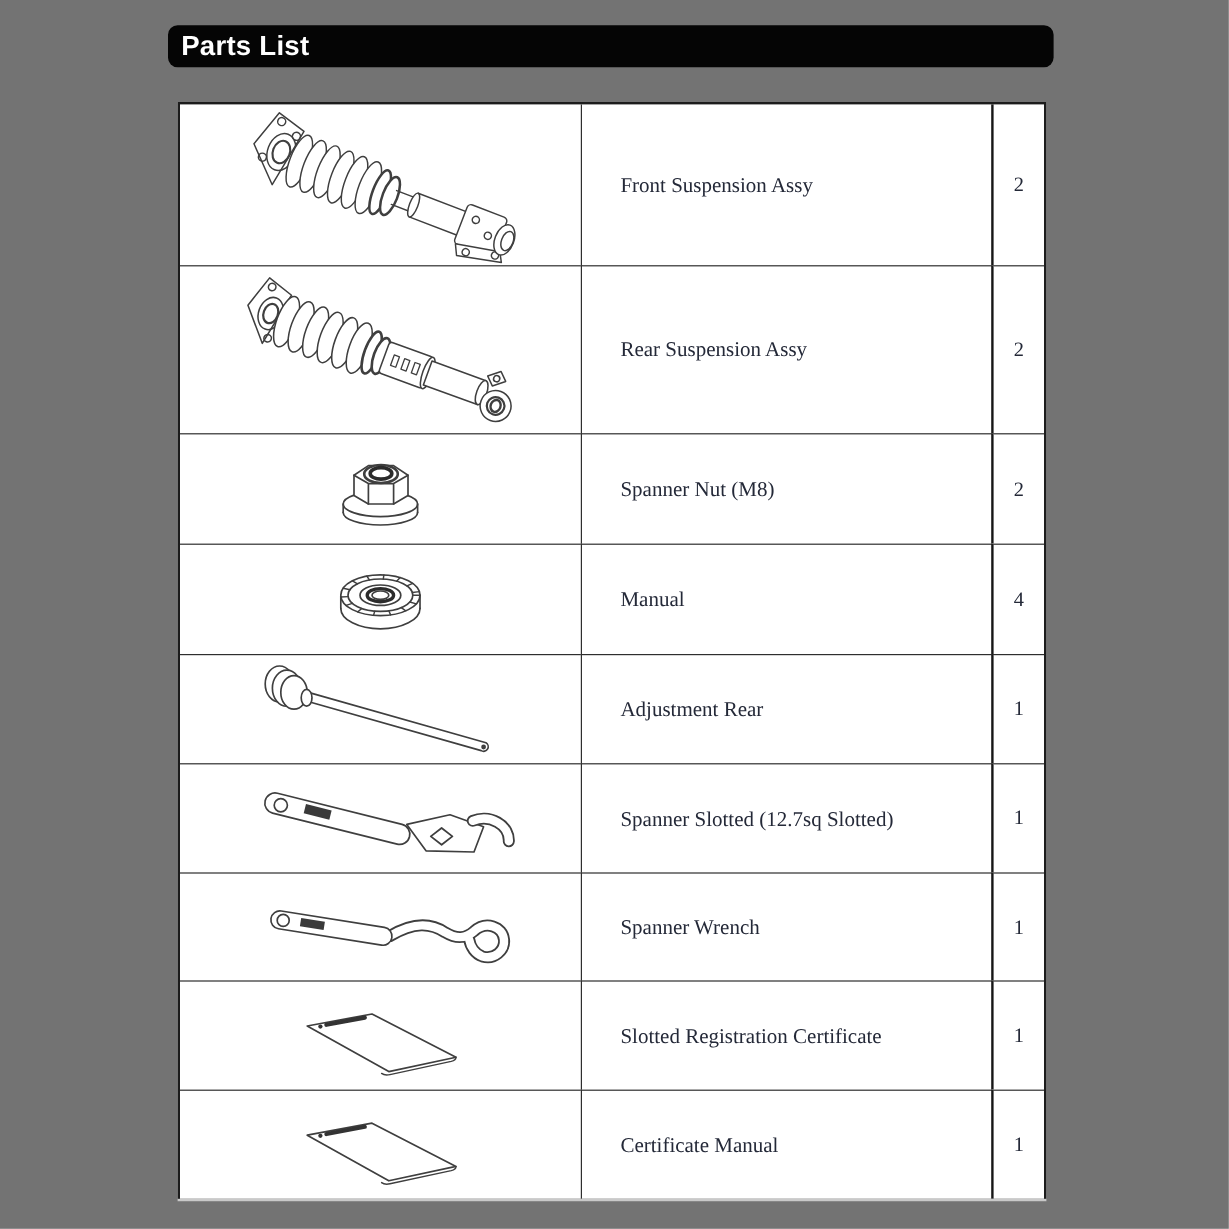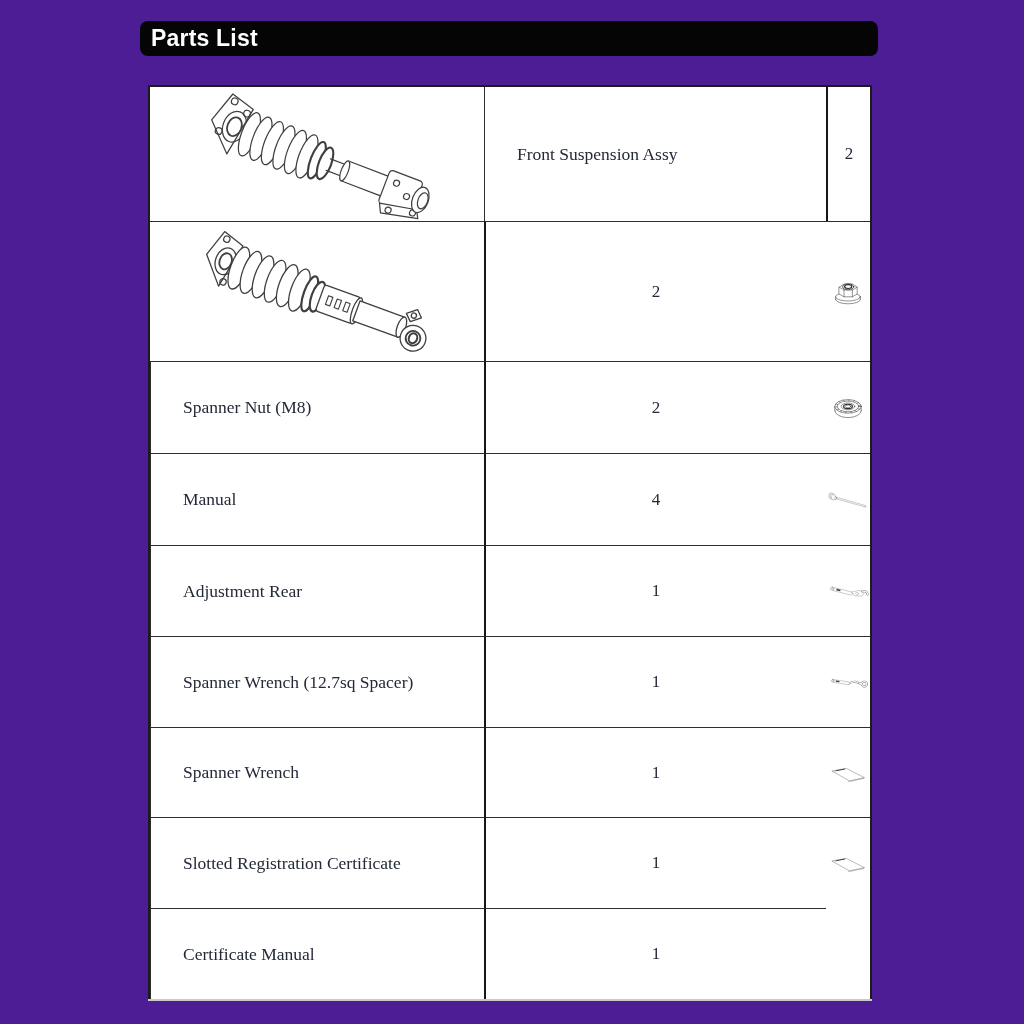--- a/index.html
+++ b/index.html
@@ -1,20 +1,20 @@
 <!DOCTYPE html>
 <html><head>
 <meta charset="utf-8">
 <style>
   html,body{margin:0;padding:0;}
   body{
     width:1024px;height:1024px;background:#ffffff;position:relative;
     font-family:"Liberation Serif", serif;
   }
-  .page{position:absolute;inset:0;background:#4c1d95;}
+  .page{position:absolute;inset:0;background:#737373;}
   .header-bar{
     position:absolute;left:140px;top:21px;width:738px;height:35px;
     background:#050505;border-radius:8px;display:flex;align-items:center;
   }
   .header-title{
     color:#ffffff;font-family:"Liberation Sans", sans-serif;font-weight:bold;
     font-size:23px;padding-left:11px;letter-spacing:.2px;
   }
   .parts-table{
     position:absolute;left:148px;top:85px;width:720px;background:#fff;
@@ -106,20 +106,23 @@
           <rect x="152" y="-11.5" width="52" height="23" fill="#fff"></rect>
           <ellipse cx="204" cy="0" rx="4.5" ry="11.5" fill="#fff"></ellipse>
           <polygon points="204,-16 214,-24 221,-17 211,-9" fill="#fff"></polygon>
           <circle cx="212.5" cy="-16.5" r="2.8"></circle>
           <circle cx="220" cy="7" r="14" fill="#fff"></circle>
           <circle cx="220" cy="7" r="8" stroke-width="2"></circle>
           <ellipse cx="220" cy="7" rx="4.5" ry="5.5" stroke-width="2.2"></ellipse>
         </g>
       </svg>
     </div>
+    <div class="cell desc-cell">
+      <span class="part-label">Rear Suspension Assy</span>
+    </div>
     <div class="cell qty-cell">
       <span class="qty-label">2</span>
     </div>
 
     <div class="cell img-cell">
       <svg width="110" height="80" viewBox="0 0 110 80">
         <g class="art">
           <ellipse cx="55" cy="52" rx="31" ry="10.5" fill="#fff"></ellipse>
           <path d="M24,52 L24,59 M86,52 L86,59"></path>
           <path d="M24,59 A31,10.5 0 0 0 86,59"></path>
@@ -186,21 +189,21 @@
           <circle cx="37" cy="34" r="5.5" fill="#fff"></circle>
           <rect x="58" y="33" width="22" height="8" transform="rotate(14 58 33)" fill="#3a3a3a" stroke="none"></rect>
           <polygon points="142,50 178,42 206,52 198,73 158,72" fill="#fff"></polygon>
           <path d="M197,47 A21,18 0 0 1 227,64" stroke-width="10" fill="none"></path>
           <path d="M197,47 A21,18 0 0 1 227,64" stroke="#fff" stroke-width="7" fill="none"></path>
           <polygon points="171,53 180,60 171,67 162,60" fill="#fff" stroke-width="1.5"></polygon>
         </g>
       </svg>
     </div>
     <div class="cell desc-cell">
-      <span class="part-label">Spanner Wrench (12.7sq Spacer)</span>
+      <span class="part-label">Spanner Slotted (12.7sq Slotted)</span>
     </div>
     <div class="cell qty-cell">
       <span class="qty-label">1</span>
     </div>
 
     <div class="cell img-cell">
       <svg width="240" height="90" viewBox="0 0 240 90">
         <g class="art">
           <path d="M128,52 C148,40 162,41 174,49 C184,55 191,54 198,48 C208,39 222,44 223,55 C224,64 215,72 205,69 C199,67 195,61 194,55" stroke-width="10" fill="none"></path>
           <path d="M128,52 C148,40 162,41 174,49 C184,55 191,54 198,48 C208,39 222,44 223,55 C224,64 215,72 205,69 C199,67 195,61 194,55" stroke="#fff" stroke-width="7" fill="none"></path>

